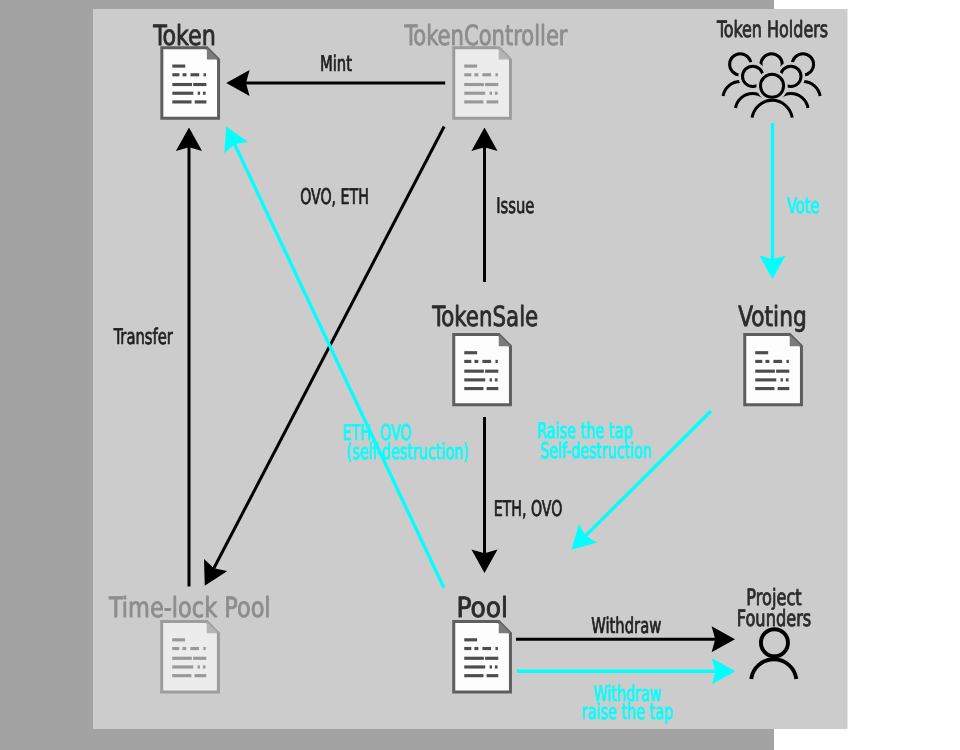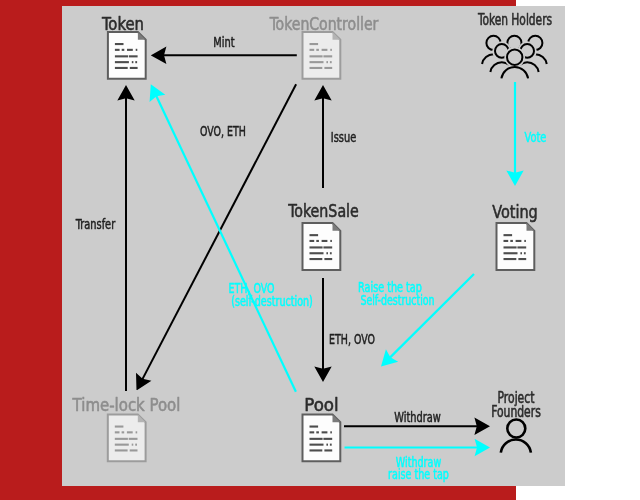--- a/index.html
+++ b/index.html
@@ -1,17 +1,17 @@
 <!DOCTYPE html>
 <html><head>
 <meta charset="utf-8">
 <style>
   html,body{margin:0;padding:0;background:#ffffff;}
   body{width:640px;height:500px;overflow:hidden;font-family:"DejaVu Sans Condensed","DejaVu Sans",sans-serif;}
-  #stage{position:relative;width:516px;height:500px;background:#b91c1c;}
+  #stage{position:relative;width:516px;height:500px;background:#a3a3a3;}
   #canvas{position:absolute;left:0;top:0;width:640px;height:500px;}
   .doc-page{fill:var(--pg);stroke:var(--bd);stroke-width:2.0;}
   .doc-fold{fill:var(--fd);stroke:none;}
   .doc-lines rect{fill:var(--ln);}
   .icon-active{--pg:#fdfdfd;--bd:#5e5e5e;--fd:#7b7b7b;--ln:#4d4d4d;}
   .icon-faded{--pg:#ececec;--bd:#9c9c9c;--fd:#b4b4b4;--ln:#999999;}
   .people .stroke{fill:none;stroke:#000000;stroke-width:2.0;stroke-linecap:butt;}
   .people.solo .stroke{stroke-width:2.6;}
   .e-black{stroke:#000000;stroke-width:2.0;fill:none;}
   .e-cyan{stroke:#00ffff;stroke-width:2.2;fill:none;}

